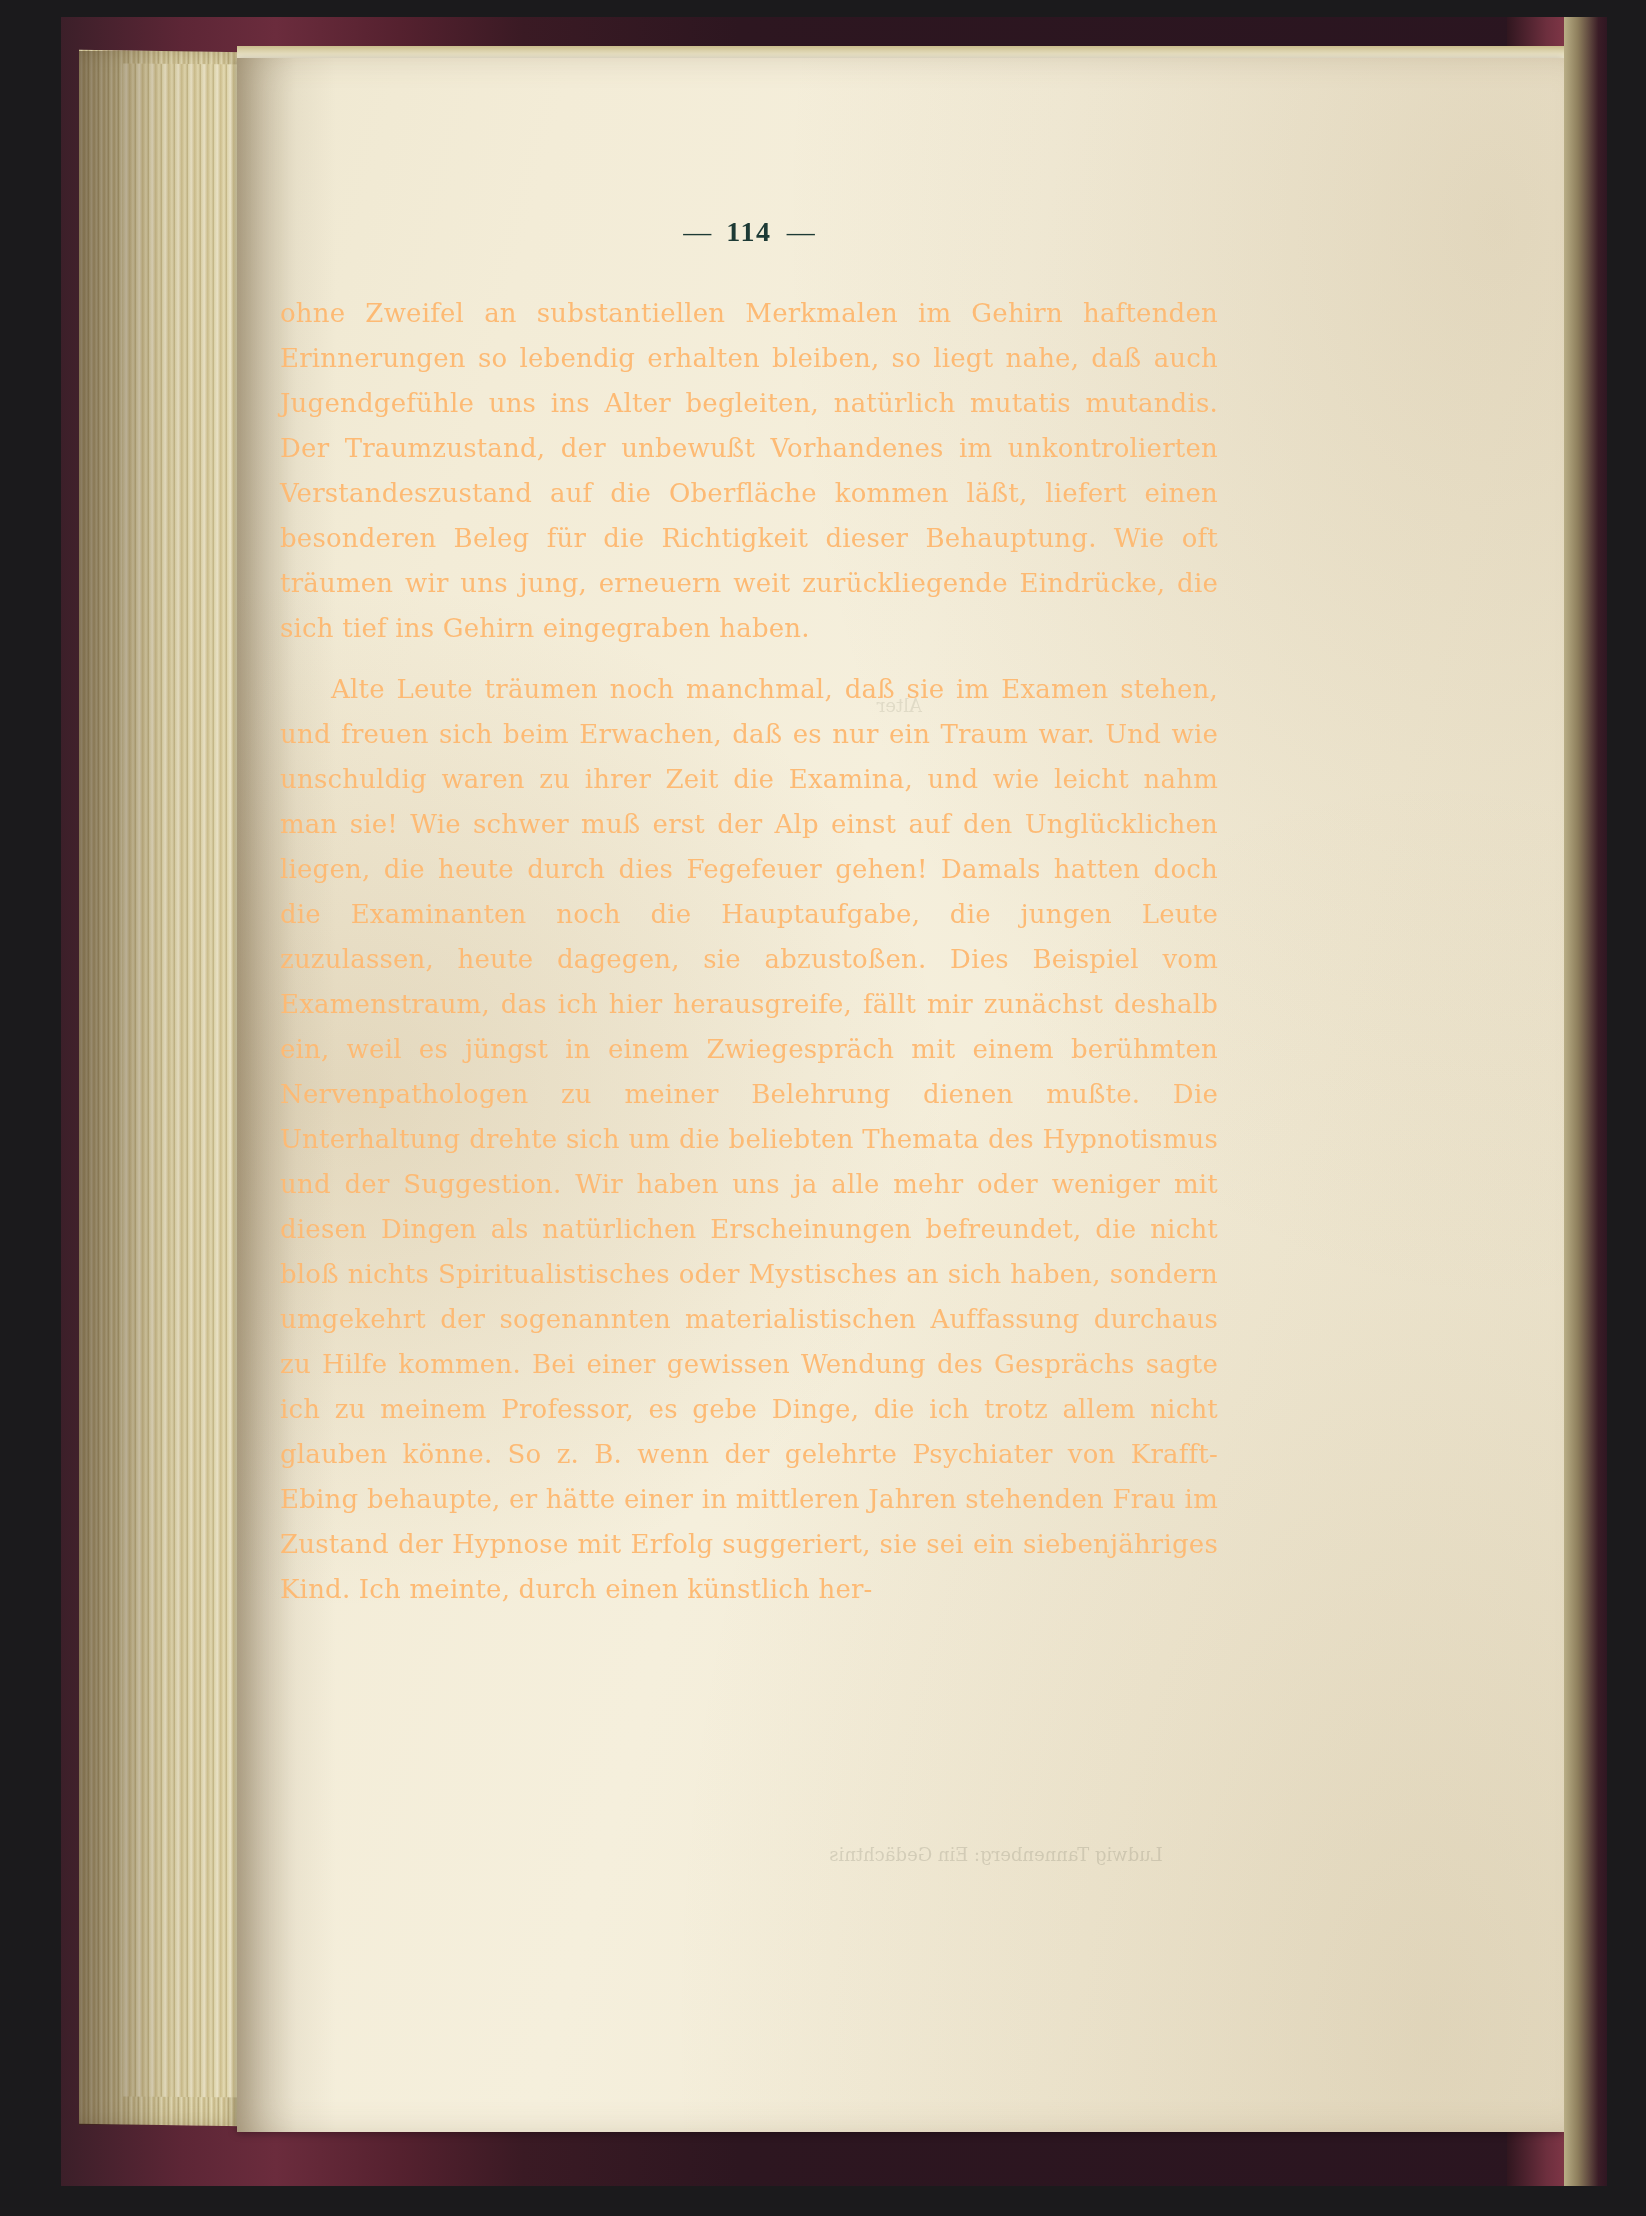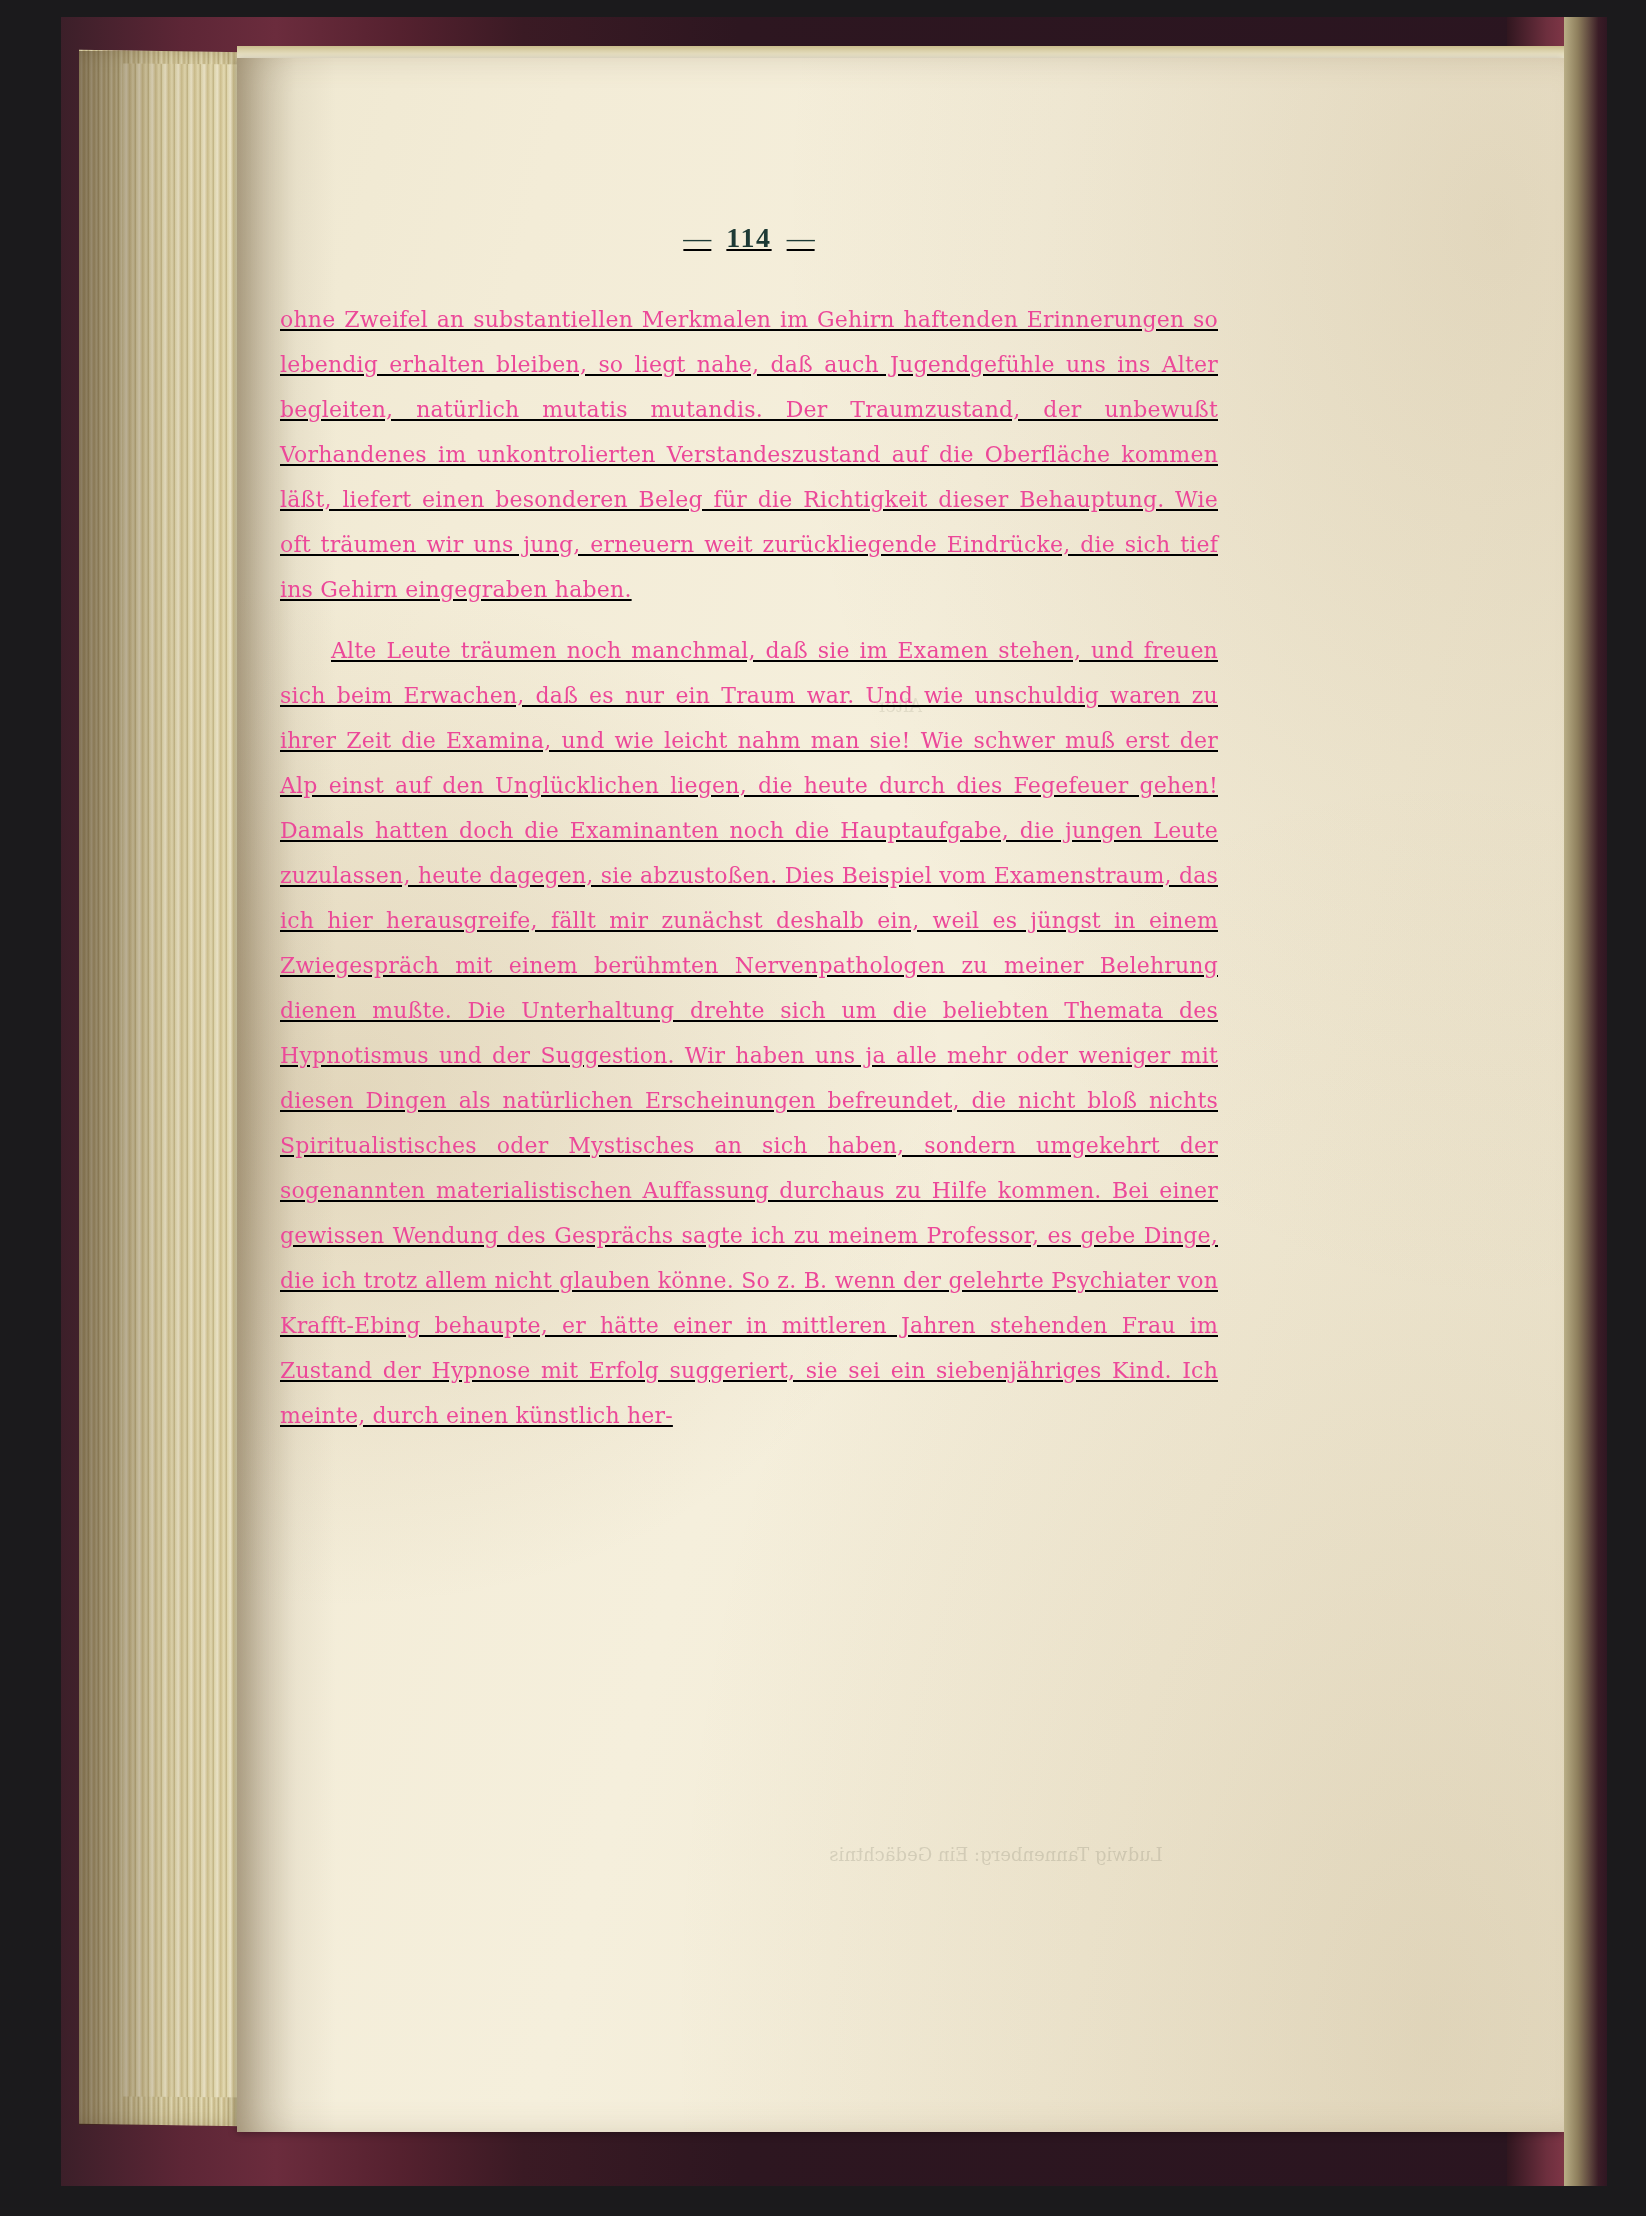--- a/index.html
+++ b/index.html
@@ -106,45 +106,44 @@
     top: 46px;
     width: 1327px;
     height: 13px;
     background: linear-gradient(180deg, #c9bc8c 0%, #e7dfc0 60%, #f2ebd6 100%);
   }
 
   
   .textblock {
     position: absolute;
     left: 280px;
-    top: 222px;
+    top: 216px;
     width: 938px;
-    text-decoration: underline;
   }
   .folio {
     text-align: center;
     font-size: 28px;
     letter-spacing: 1.6px;
     color: #1d3a35;
     margin-bottom: 43px;
     font-family: "Liberation Serif", serif;
     font-weight: 700;
   }
   .folio .dash {
     letter-spacing: 0;
     padding: 0 15px;
     font-weight: 400;
   }
 
   p.body {
     margin: 0;
     font-family: "DejaVu Serif", "Liberation Serif", serif;
-    font-size: 22px;
+    font-size: 26px;
     line-height: 45px;
-    color: #ec4899;
+    color: #fdba74;
     text-align: justify;
     text-justify: inter-word;
     letter-spacing: 0.2px;
     -webkit-font-smoothing: none;
   }
   p.body.indent {
     text-indent: 51px;
   }
   p.body + p.body {
     margin-top: 16px;

